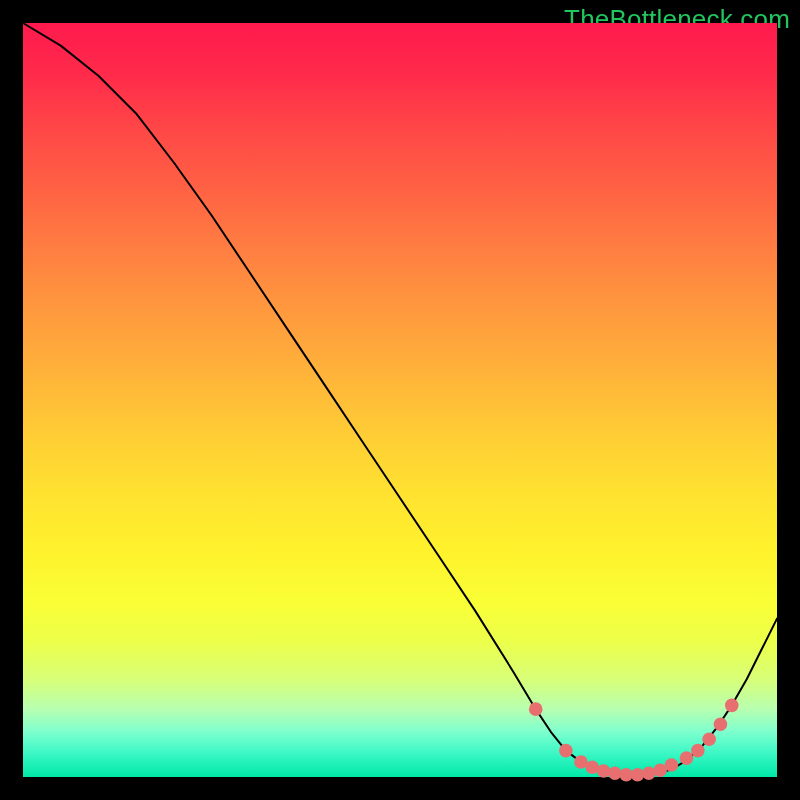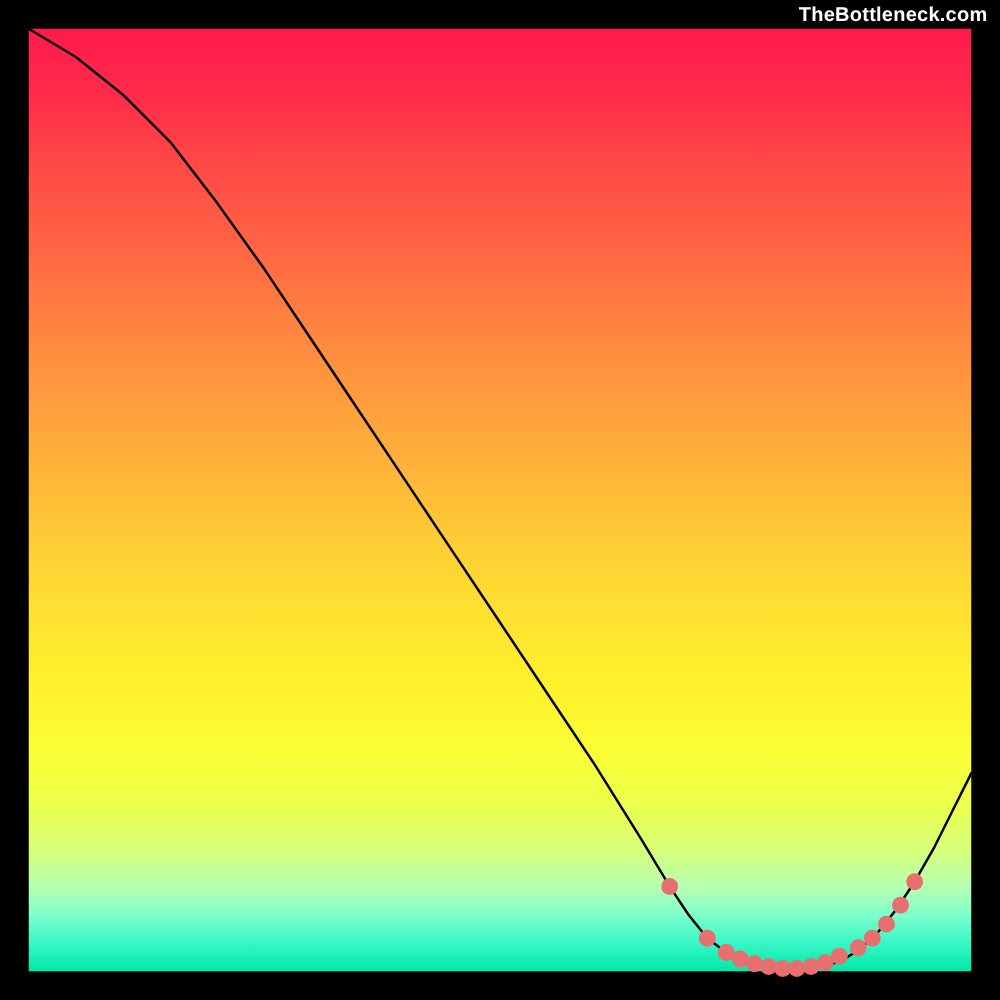--- a/index.html
+++ b/index.html
@@ -14,23 +14,23 @@
   .frame {
     position: relative;
     width: 800px;
     height: 800px;
     background: #000;
   }
   .watermark {
     position: absolute;
     top: 4px;
     right: 10px;
-    color: #ffffff;
-    font-size: 16px;
-    font-weight: 700;
+    color: #22c55e;
+    font-size: 26px;
+    font-weight: 400;
     letter-spacing: 0.2px;
     user-select: none;
   }
   .plot {
     position: absolute;
     left: 23px;
     top: 23px;
     width: 754px;
     height: 754px;
   }

